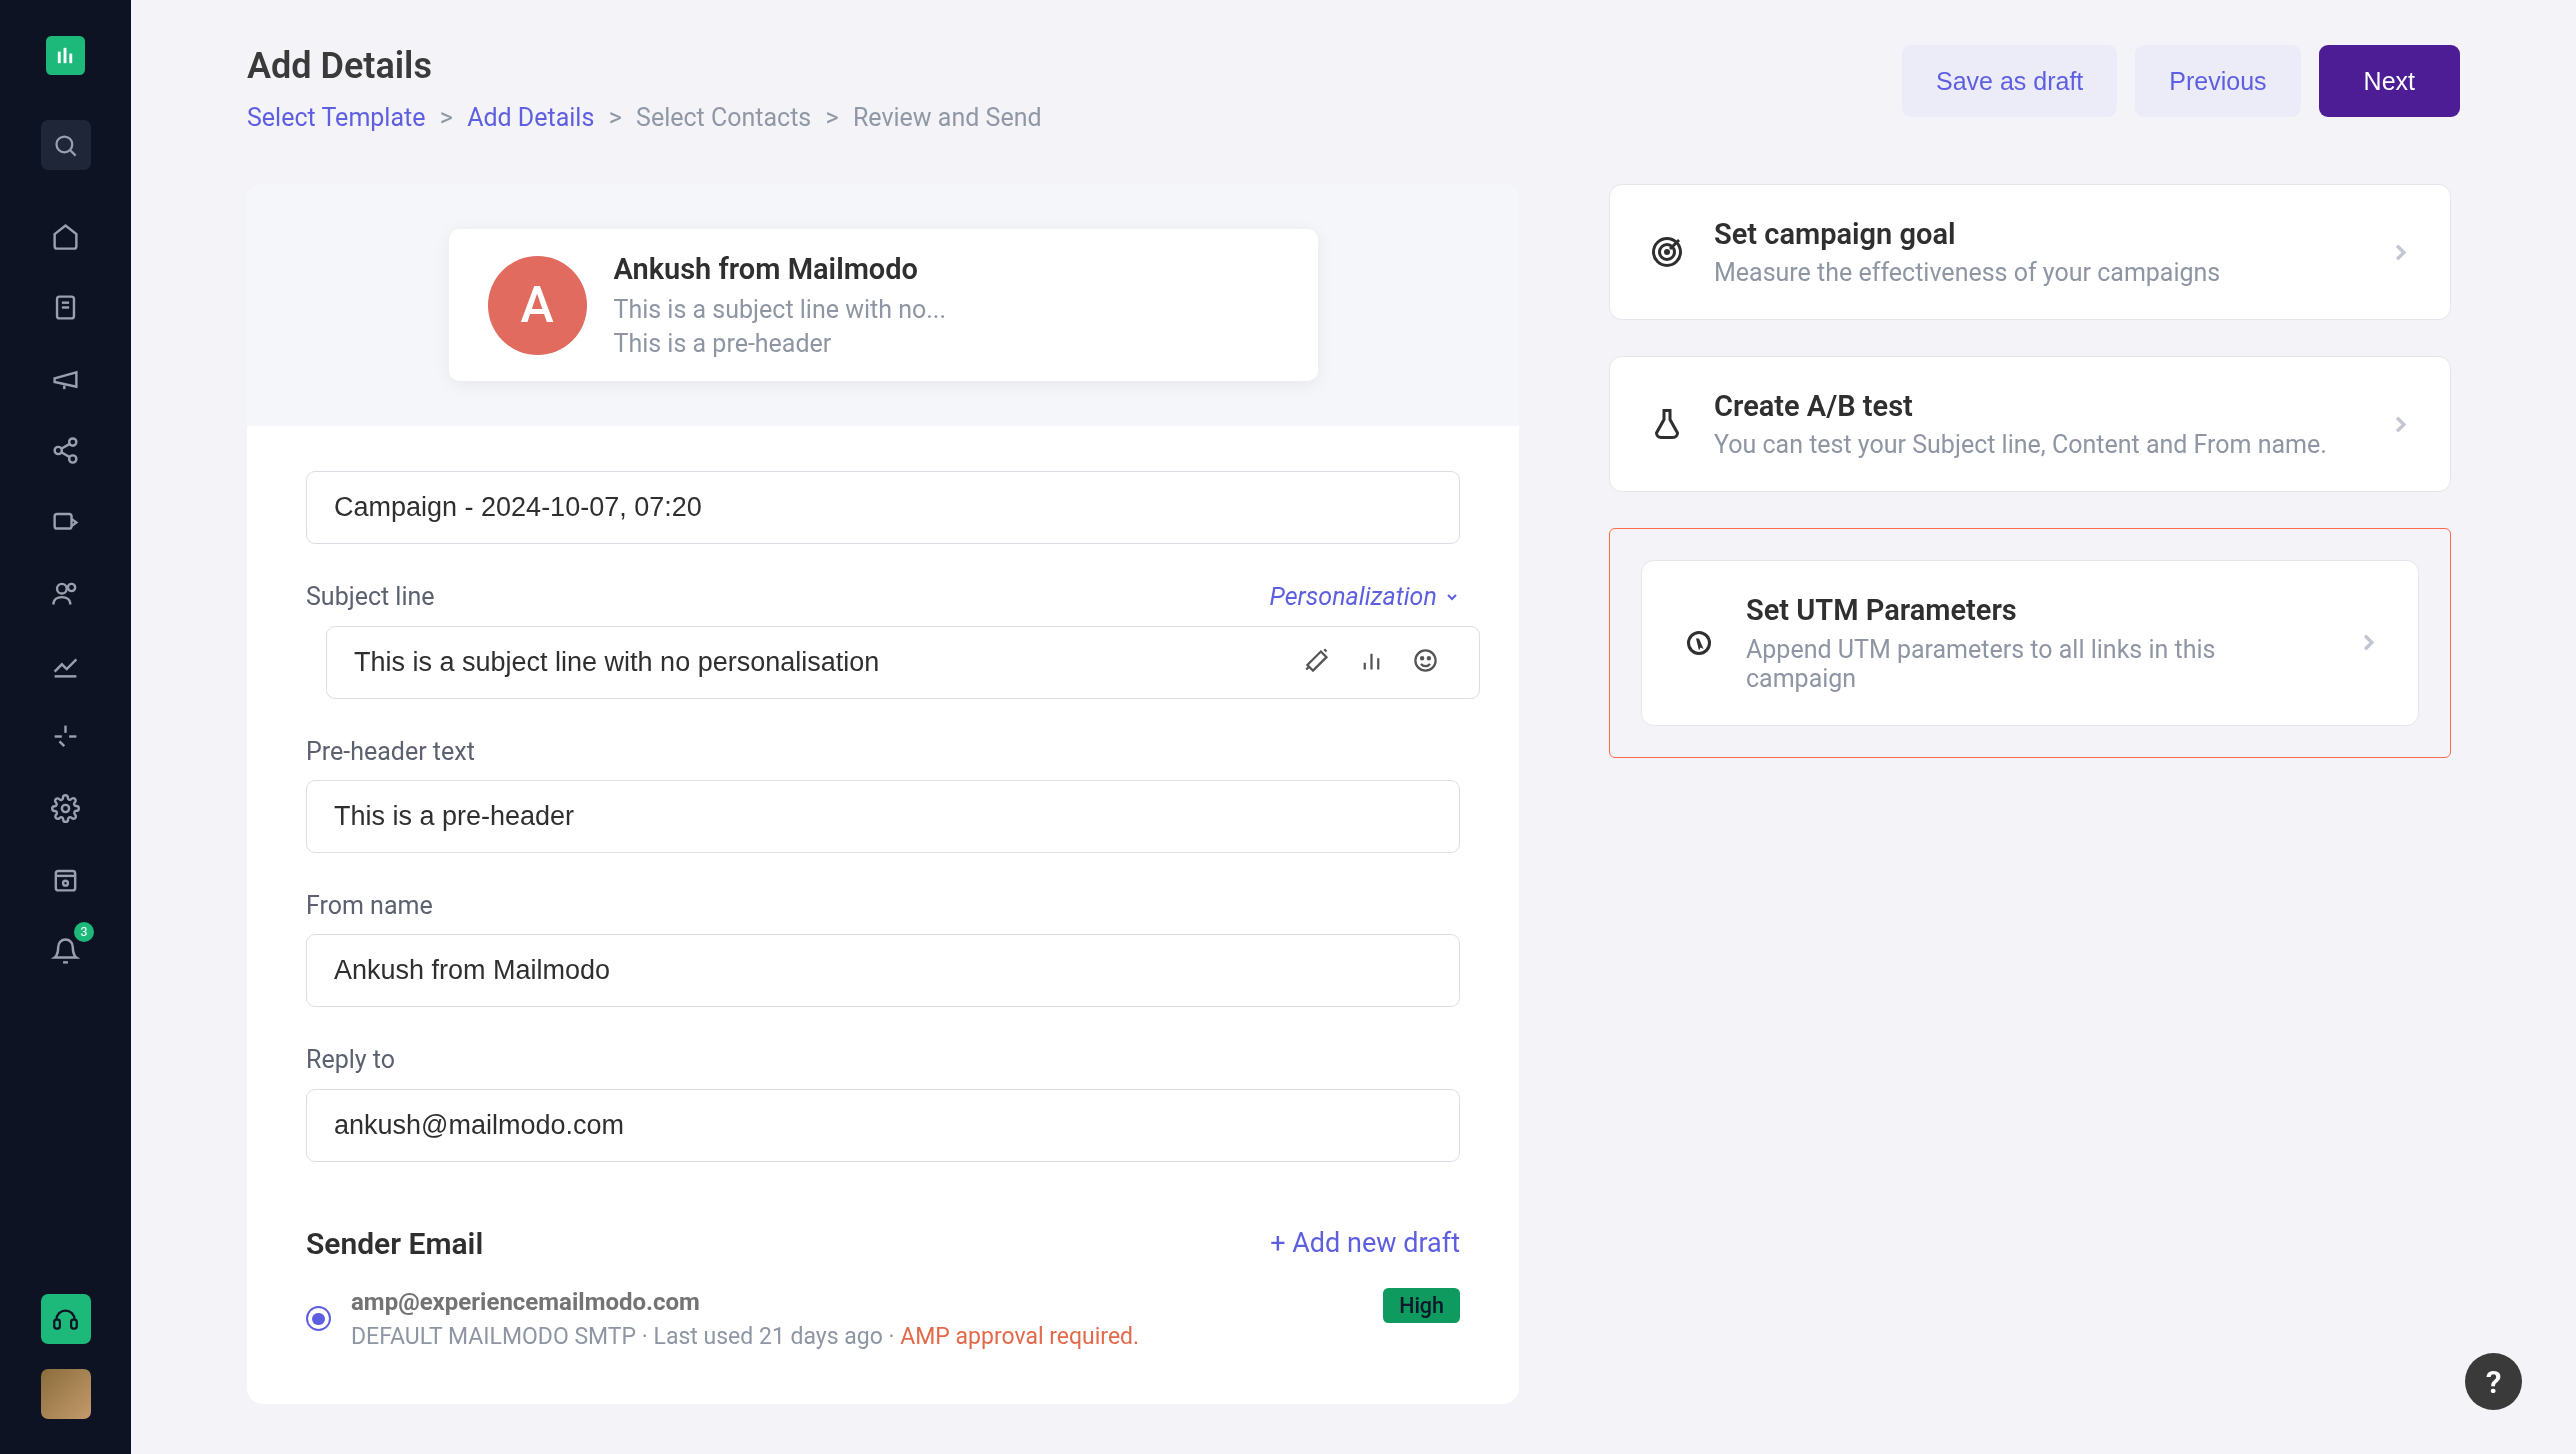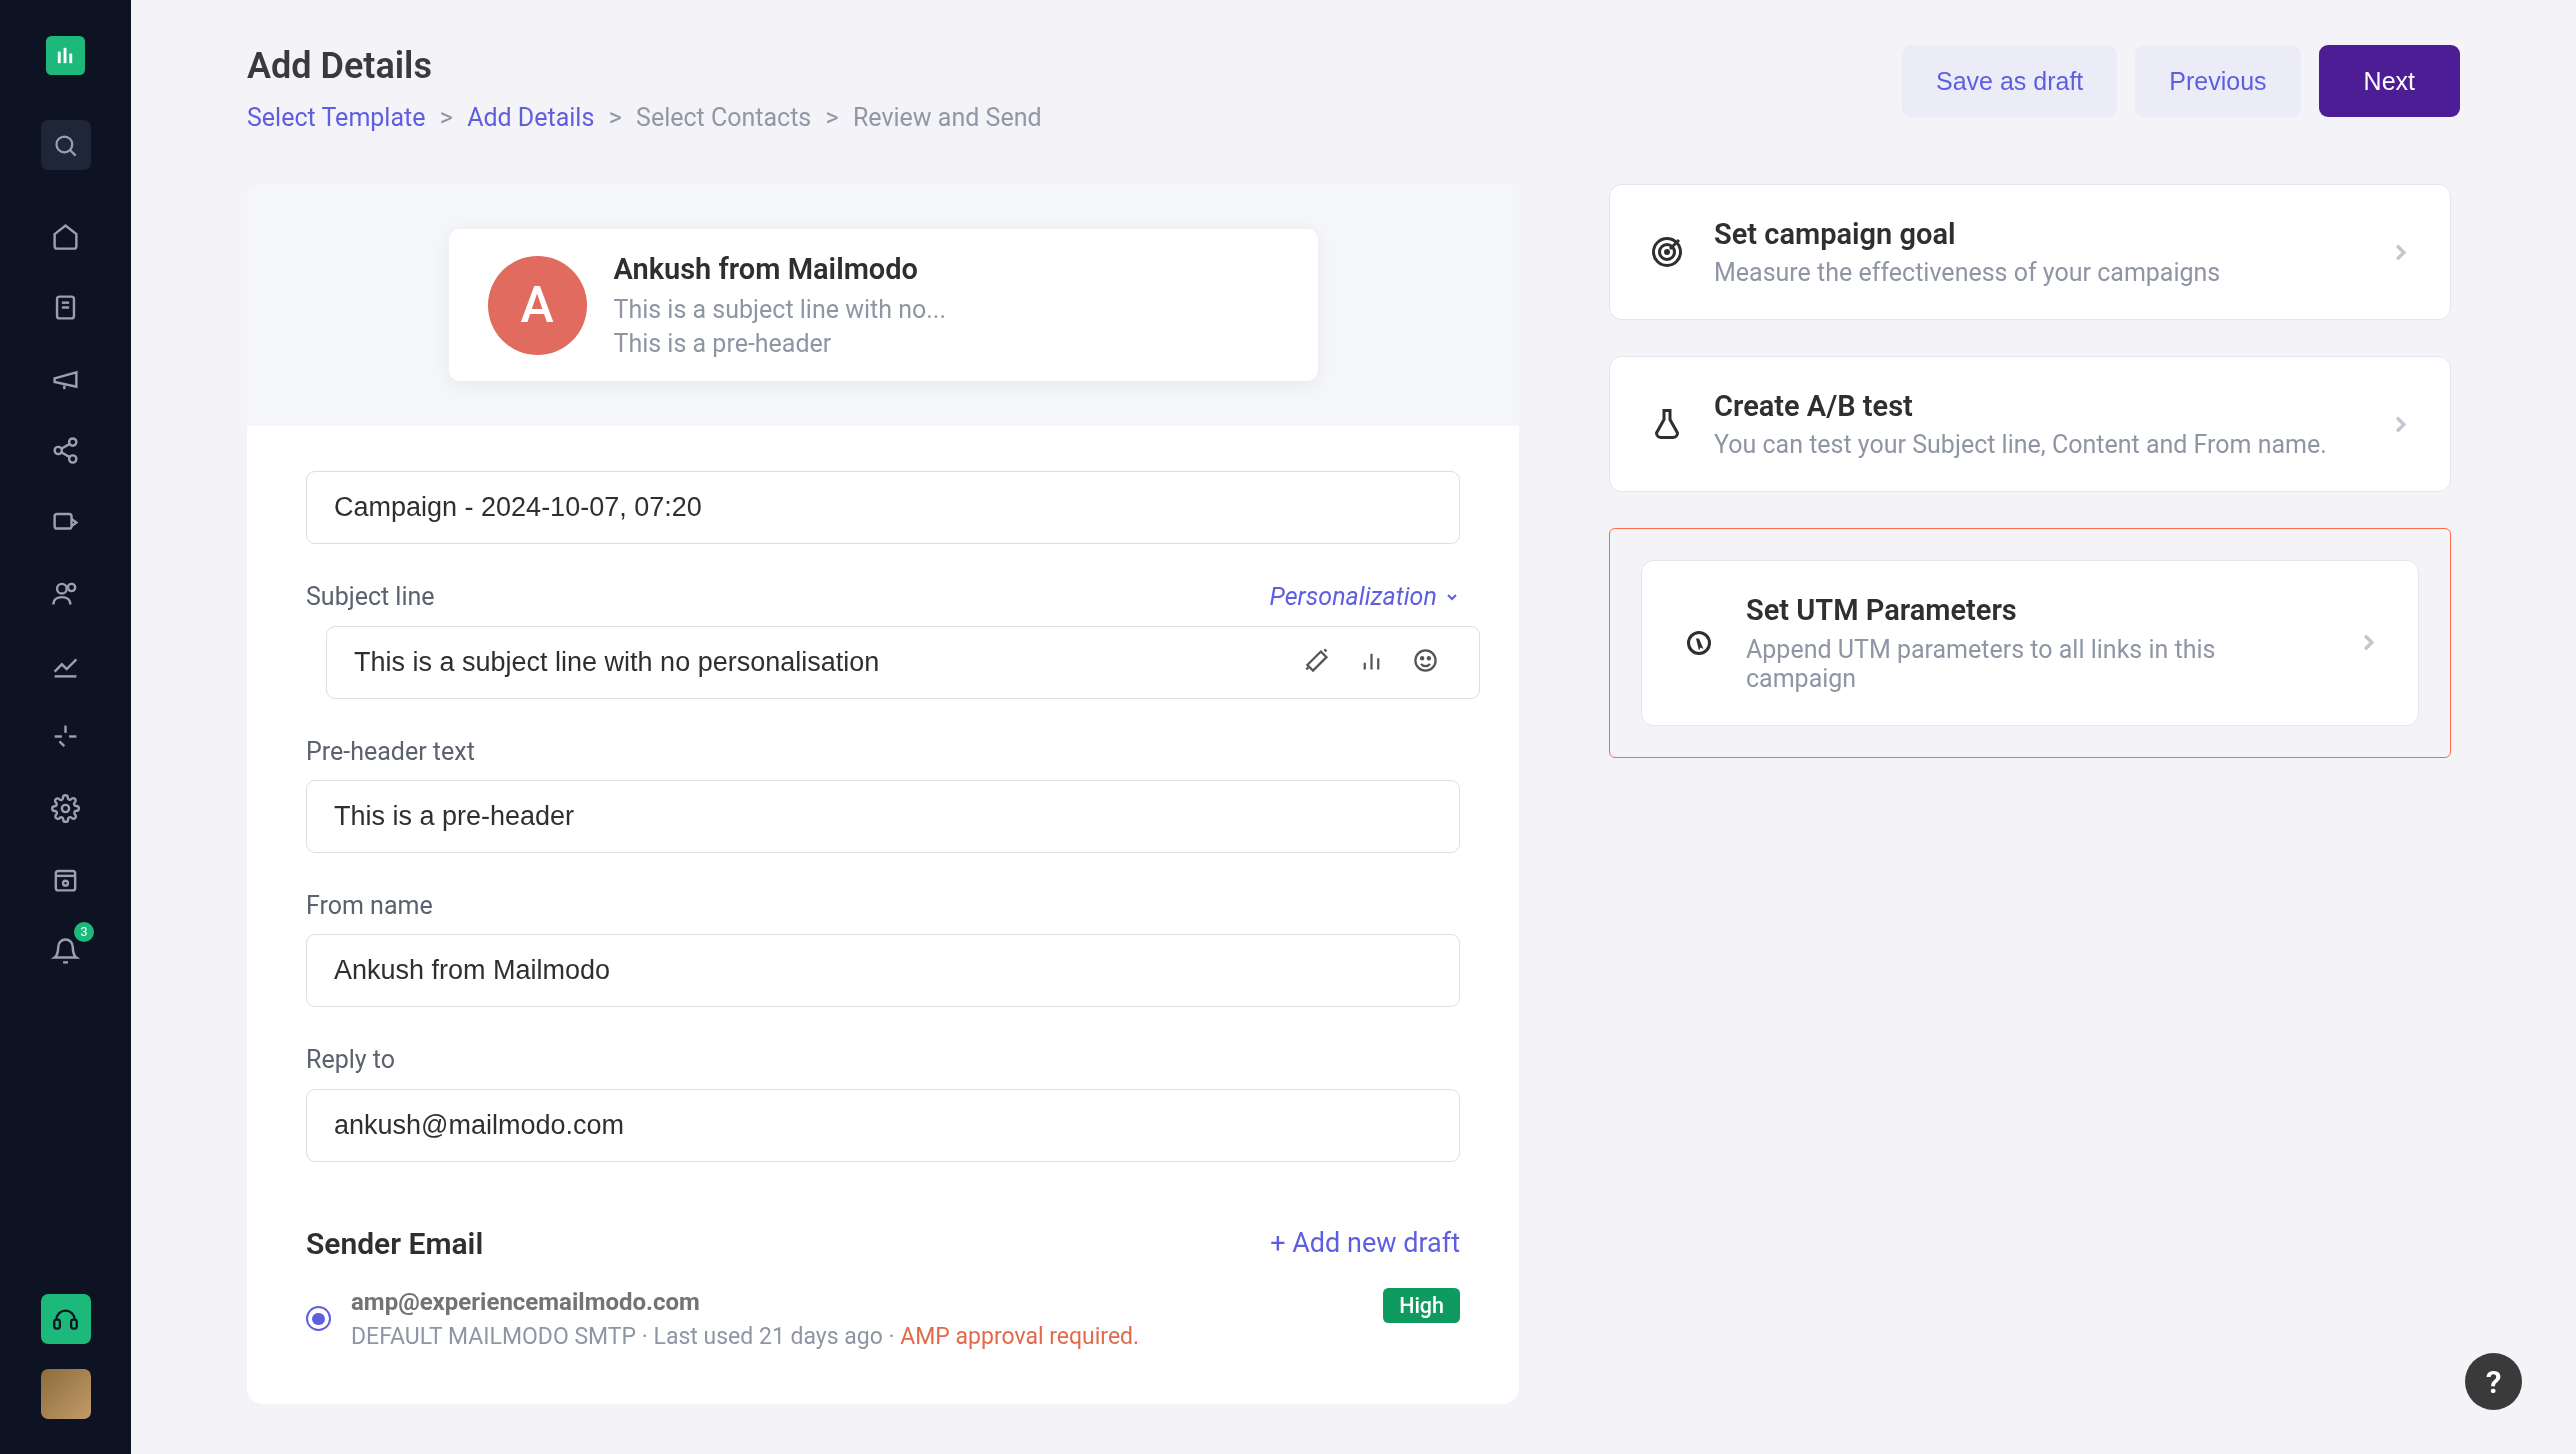--- a/index.html
+++ b/index.html
@@ -52,21 +52,21 @@
 .section-heading { font-size: 30px; font-weight: 600; color: #2f2f2f; }
 .link-action { color: #5e5fe0; font-size: 27px; cursor:pointer; }
 
 .sender-row { display:flex; align-items:center; gap: 20px; }
 .radio { width: 25px; height: 25px; border: 2.7px solid #5e5fe0; border-radius:50%; display:flex; align-items:center; justify-content:center; flex-shrink:0; }
 .radio .dot { width: 12.5px; height:12.5px; border-radius:50%; background:#5e5fe0; }
 .sender-main { flex:1; }
 .sender-email { font-size: 24px; font-weight:700; color:#737373; margin-bottom: 7.2px; }
 .sender-meta { font-size: 23px; color: #8e95a3; }
 .sender-meta .warn { color: #e2694a; }
-.badge-high { background:#0f9b5f; color:#ffffff; padding:5.4px 16px; border-radius:5.4px; font-size:21.5px; font-weight:500; }
+.badge-high { background:#0f9b5f; color:#0f172a; padding:5.4px 16px; border-radius:5.4px; font-size:21.5px; font-weight:500; }
 
 .side-options { width: 842px; display:flex; flex-direction:column; gap: 36px; }
 .opt-card { background:#fff; border: 0.9px solid #e5e6ec; border-radius: 12.5px; padding: 32px 36px; display:flex; align-items:center; gap: 27px; cursor:pointer; }
 .opt-card.highlighted-wrap { border: 1.8px solid #ff6b4a; padding: 31px; border-radius: 6px; background:transparent; }
 .opt-card.highlighted-wrap .inner { background:#fff; border: 0.9px solid #e5e6ec; border-radius: 12.5px; padding: 32px 36px; display:flex; align-items:center; gap:27px; width:100%; }
 .opt-icon { width: 41px; height: 41px; flex-shrink:0; display:flex; align-items:center; justify-content:center; }
 .opt-icon svg { width: 36px; height:36px; stroke:#2f2f2f; fill:none; stroke-width:2; }
 .opt-body { flex:1; }
 .opt-title { font-size: 29px; font-weight:600; color:#2f2f2f; margin-bottom: 7.2px; }
 .opt-desc { font-size: 25px; color:#8e95a3; }

